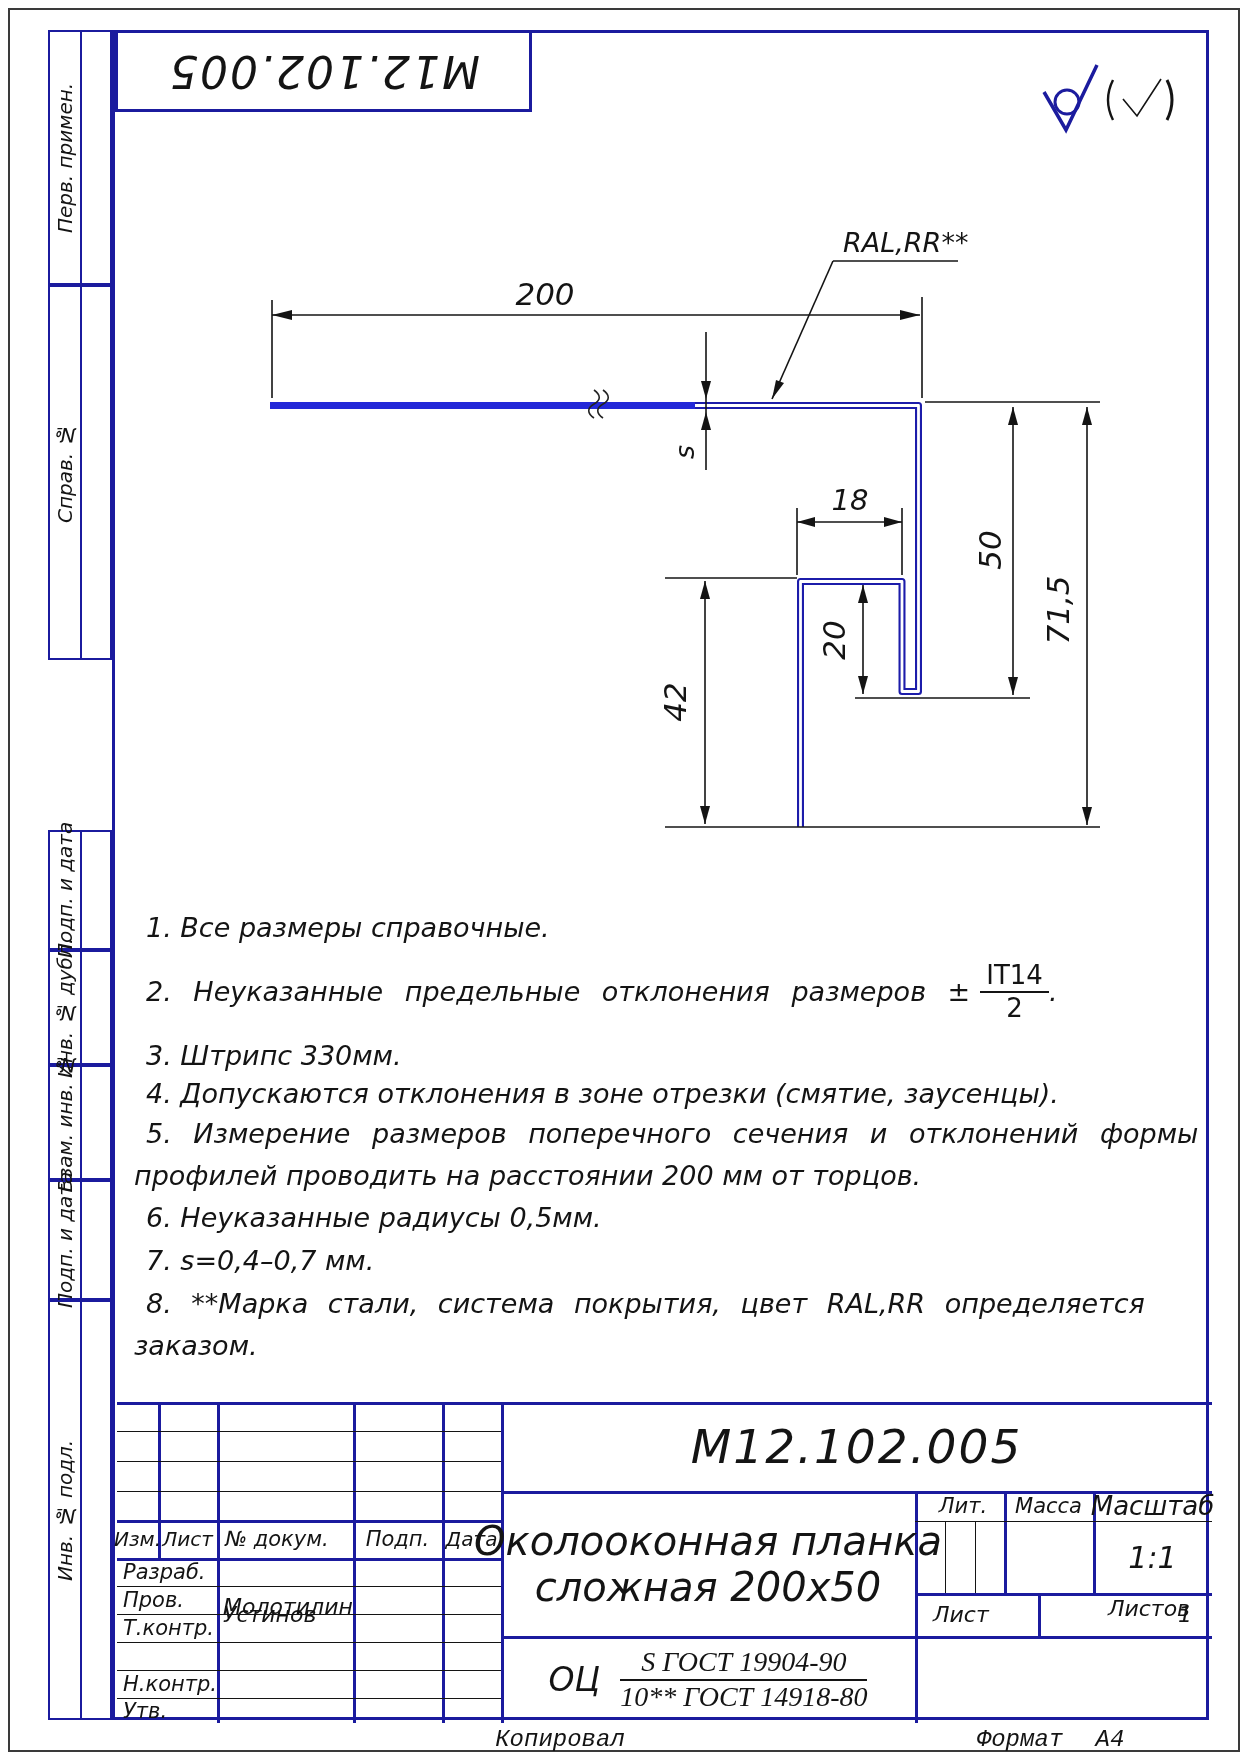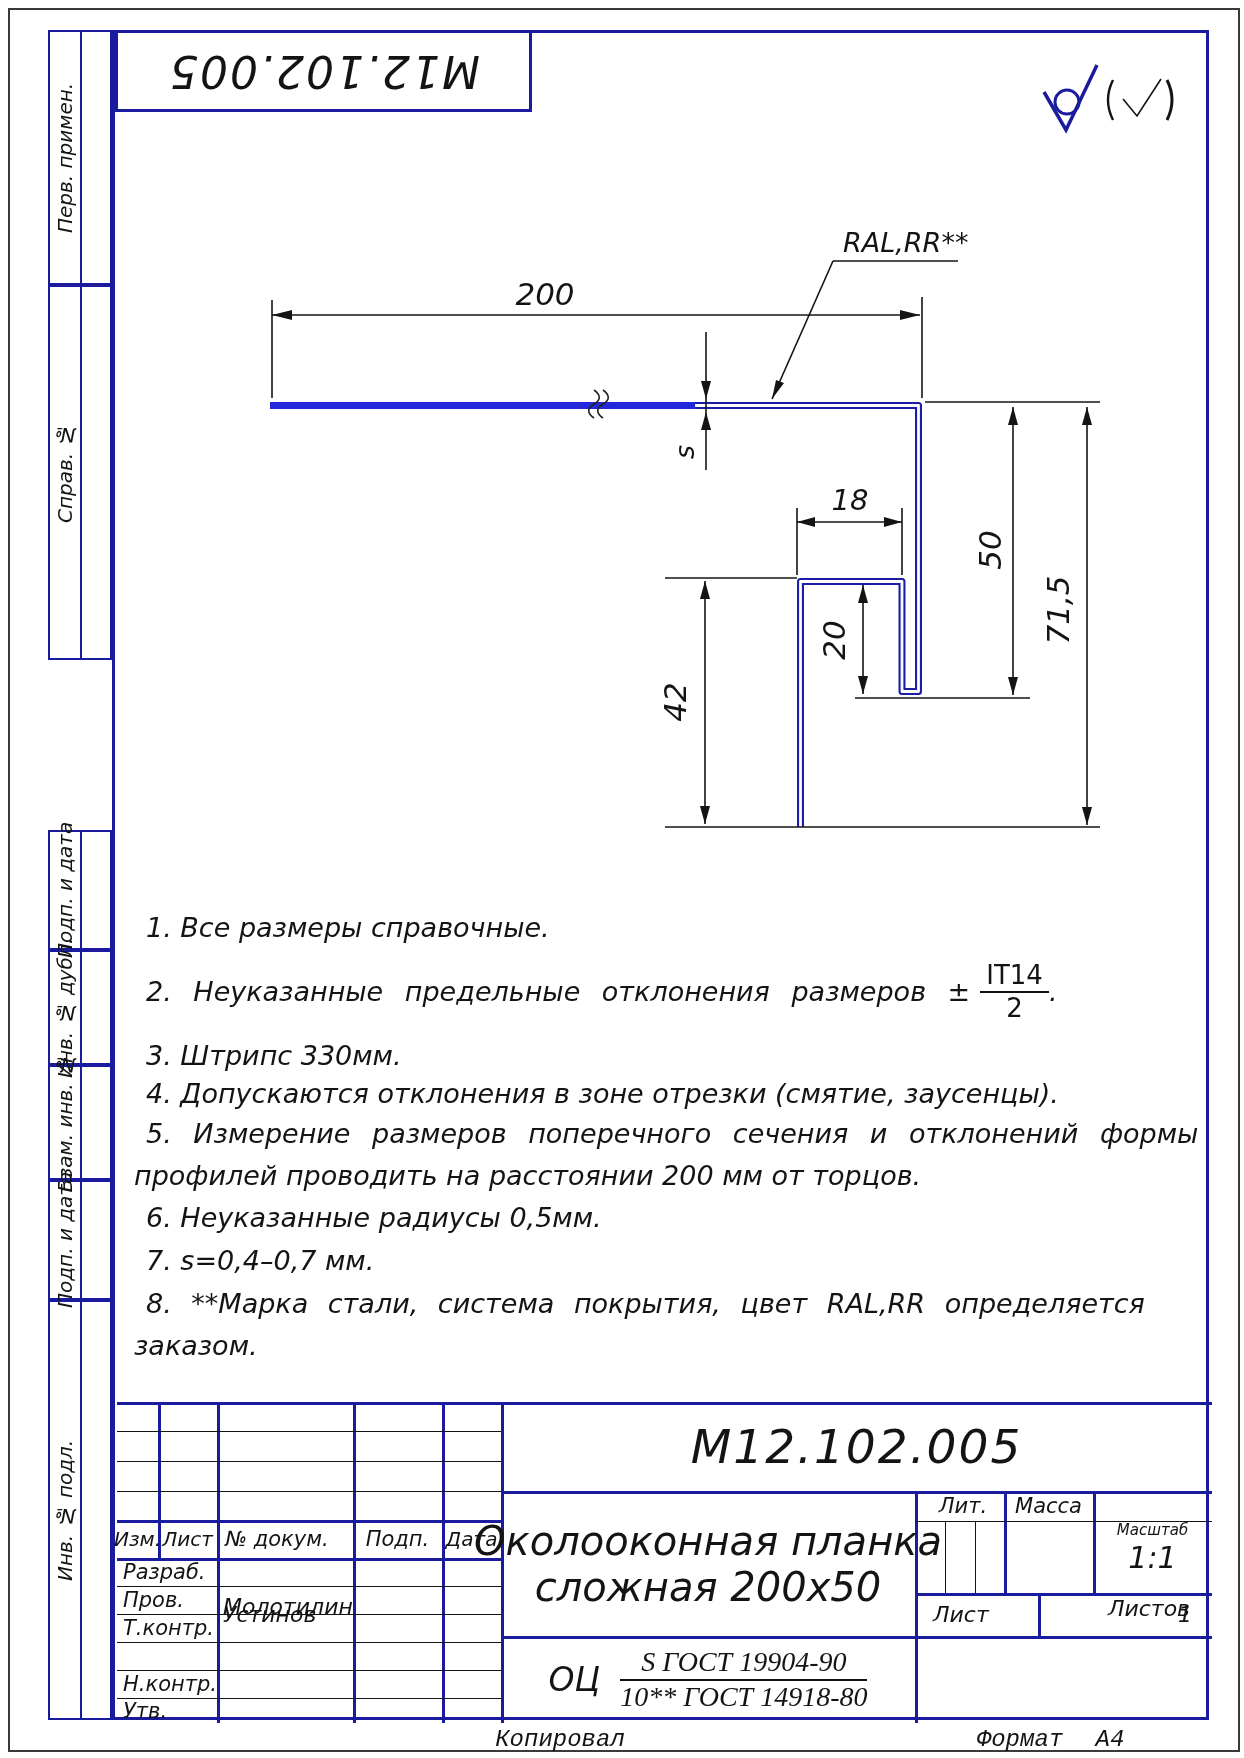--- a/index.html
+++ b/index.html
@@ -219,21 +219,21 @@
     <div class="abs" style="left:384px;top:234px;width:414px;height:87px;display:flex;align-items:center;justify-content:center;font-style:italic;">
       <span style="font-size:33px;margin-right:4px;">ОЦ</span>
       <span class="frac" style="margin-left:16px;font-family:Liberation Serif, serif;">
         <span class="top" style="font-size:28px;">S ГОСТ 19904-90</span>
         <span class="bot" style="font-size:28px;">10** ГОСТ 14918-80</span>
       </span>
     </div>
 
     <div class="cell" style="left:798px;top:89px;width:96px;height:30px;font-size:21px;">Лит.</div>
     <div class="cell" style="left:887px;top:89px;width:89px;height:30px;font-size:21px;">Масса</div>
-    <div class="cell" style="left:976px;top:89px;width:119px;height:30px;font-size:15px;margin-top:24px;">Масштаб</div>
+    <div class="cell" style="left:976px;top:89px;width:119px;height:30px;font-size:26px;">Масштаб</div>
     <div class="cell" style="left:976px;top:119px;width:119px;height:72px;font-size:30px;">1:1</div>
 
     <div class="cell" style="left:798px;top:191px;width:123px;height:43px;font-size:22px;justify-content:flex-start;padding-left:18px;box-sizing:border-box;">Лист</div>
     <div class="cell" style="left:972px;top:191px;width:120px;height:30px;font-size:22px;">Листов</div>
     <div class="cell" style="left:1041px;top:191px;width:54px;height:43px;font-size:22px;">1</div>
   </div>
 
   <div class="abs footer-txt" style="left:460px;top:1726px;width:200px;text-align:center;">Копировал</div>
   <div class="abs footer-txt" style="left:960px;top:1726px;width:120px;text-align:center;">Формат</div>
   <div class="abs footer-txt" style="left:1080px;top:1726px;width:60px;text-align:center;">А4</div>

